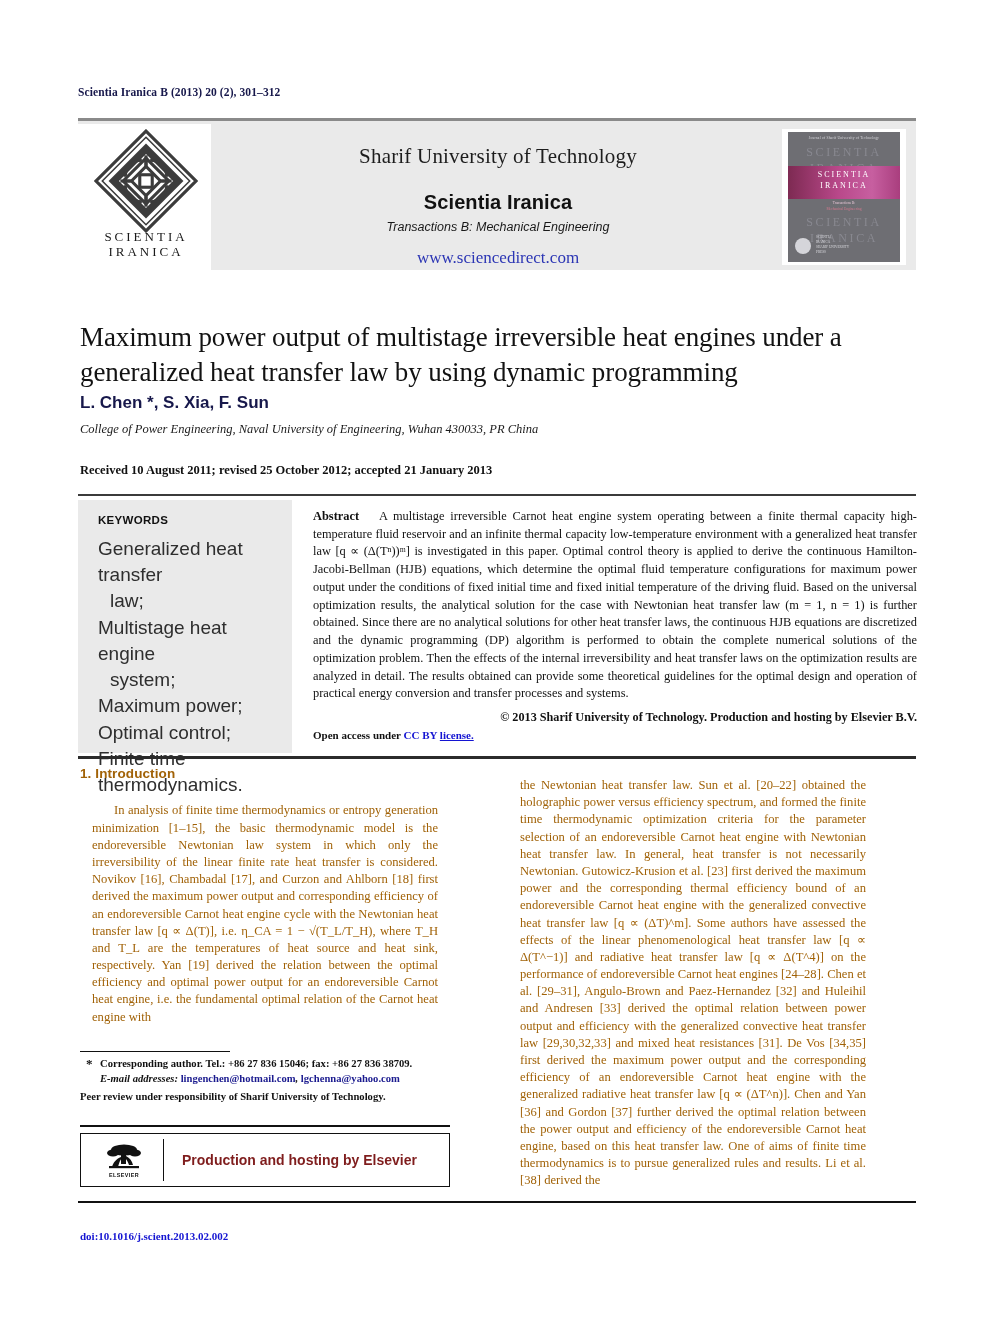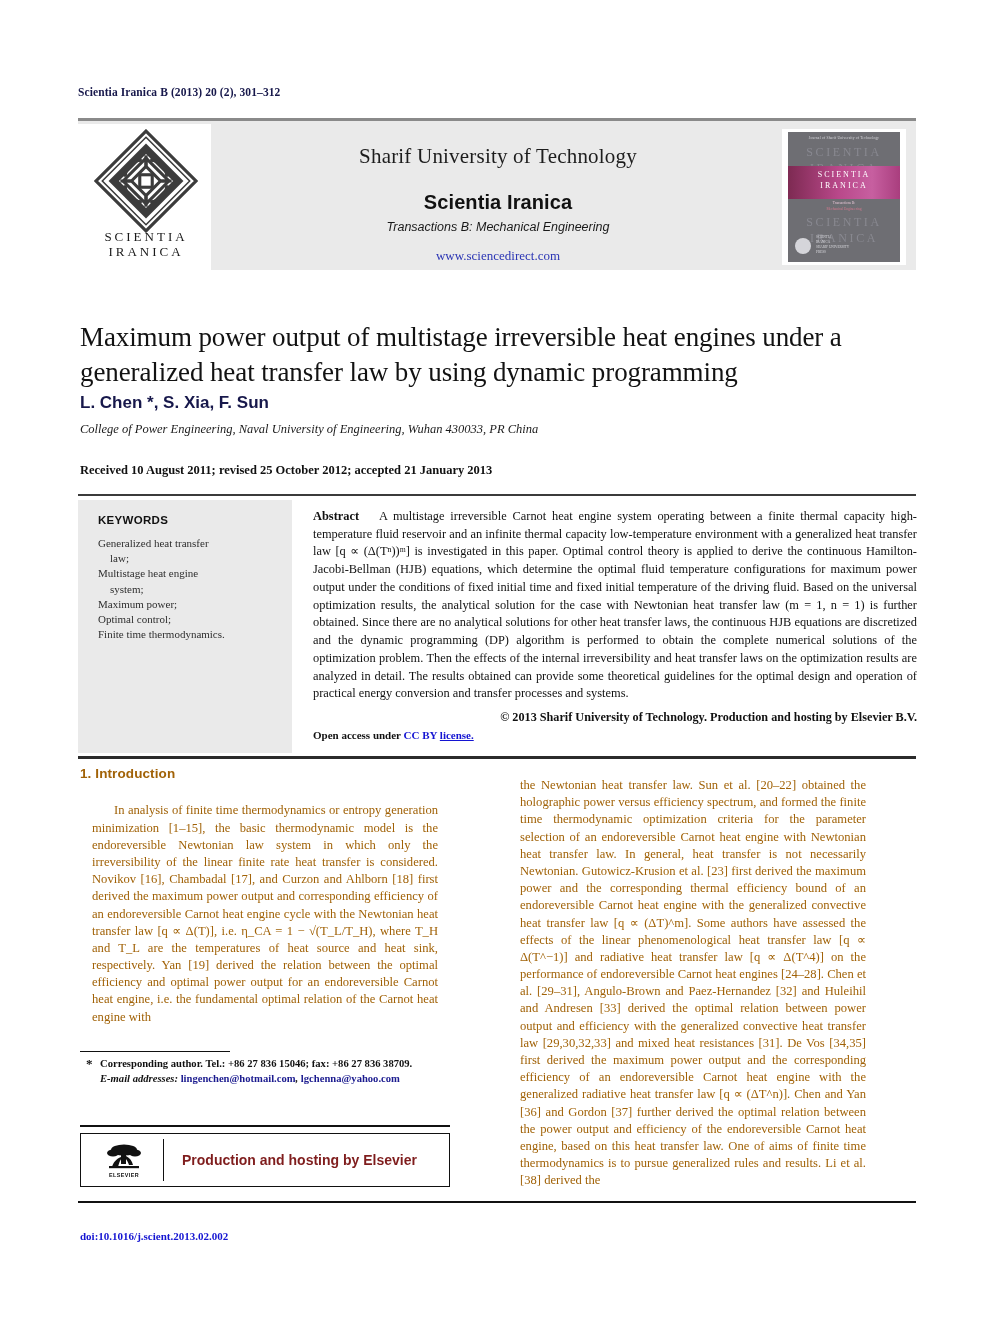--- a/index.html
+++ b/index.html
@@ -94,21 +94,21 @@
   }
   .mh-trans {
     font-family: "Liberation Sans", sans-serif;
     font-size: 12.5px;
     font-style: italic;
     color: #1a1a1a;
     margin-top: 6px;
   }
   .mh-url {
     font-family: "Liberation Serif", serif;
-    font-size: 13px;
+    font-size: 17px;
     color: #2b35b4;
     margin-top: 14px;
   }
 
   
   .cover-wrap {
     position: absolute;
     right: 10px; top: 8px;
     width: 124px;
     height: 136px;
@@ -227,22 +227,22 @@
   }
   .kw-title {
     position: absolute; left: 20px; top: 14px;
     font-family: "Liberation Sans", sans-serif;
     font-size: 11.5px; font-weight: bold;
     letter-spacing: 0.3px; color: #111;
   }
   .kw-list {
     position: absolute; left: 20px; top: 36px;
     width: 180px;
-    font-family: Liberation Serif, serif;
-    font-size: 11px;
+    font-family: Liberation Sans, sans-serif;
+    font-size: 19px;
     line-height: 1.38;
     color: #2e2e2e;
   }
   .kw-list div { text-indent: 0; }
   .kw-cont { padding-left: 12px; }
 
   .abstract {
     position: absolute;
     left: 313px; top: 500px;
     width: 604px;
@@ -477,20 +477,21 @@
   <div class="fn-rule"></div>
   <div class="footnotes">
     <div class="fn-star">
       <span class="star">*</span>
       <span>Corresponding author. Tel.: +86 27 836 15046; fax: +86 27 836 38709.</span>
     </div>
     <div class="fn-emails">
       <span>E-mail addresses:</span>
       <span class="mail">lingenchen@hotmail.com</span><span>, </span><span class="mail">lgchenna@yahoo.com</span>
     </div>
+    <div class="fn-peer">Peer review under responsibility of Sharif University of Technology.</div>
   </div>
   <div class="fn-rule2"></div>
 
   <div class="els-box">
     <div class="els-logo">
       <svg class="els-mark" viewBox="0 0 40 28">
         <g fill="#111111">
           <ellipse cx="20" cy="7" rx="13" ry="5.5"></ellipse>
           <ellipse cx="9" cy="10" rx="6" ry="3.5"></ellipse>
           <ellipse cx="31" cy="10" rx="6" ry="3.5"></ellipse>

